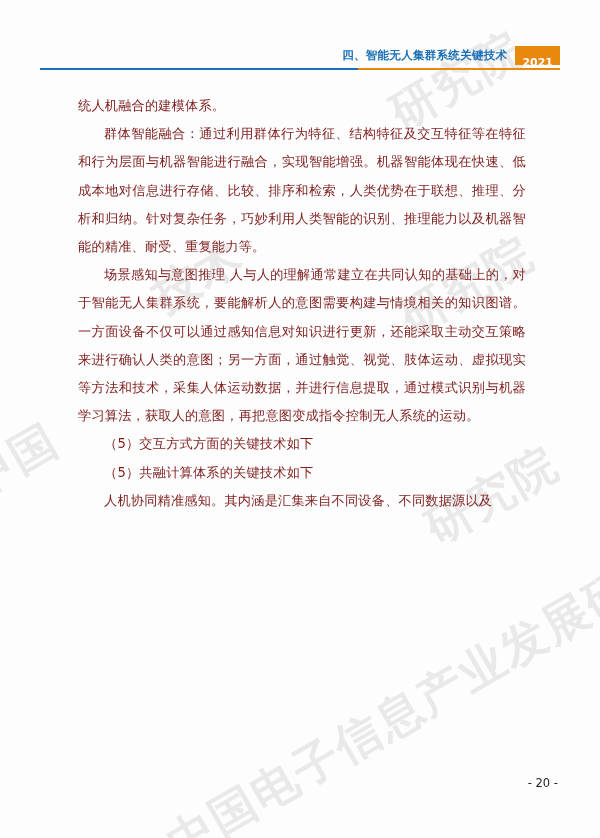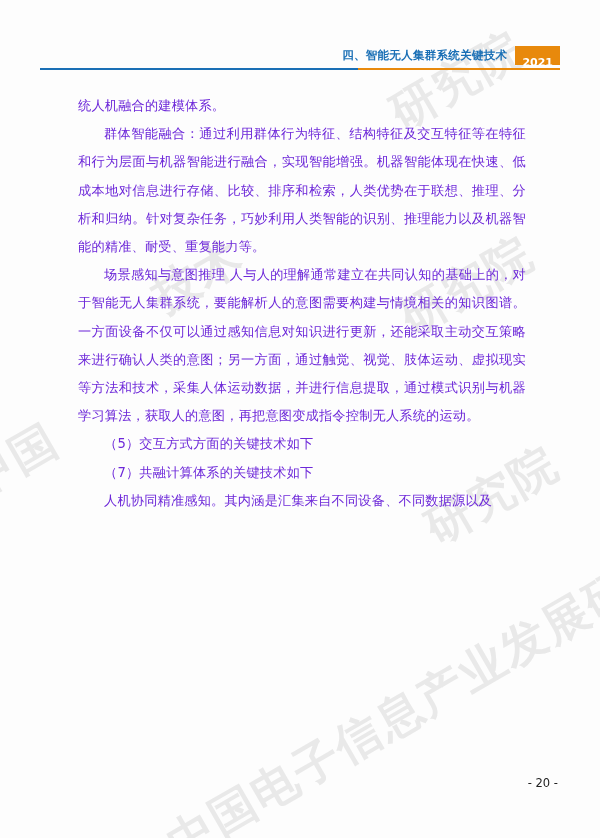--- a/index.html
+++ b/index.html
@@ -97,21 +97,21 @@
     position: absolute;
     top: 92px;
     left: 78px;
     width: 448px;
     z-index: 2;
   }
   p {
     margin: 0 0 0 0;
     font-size: 13.2px;
     line-height: 28.2px;
-    color: #6d28d9;
+    color: #7f1d1d;
     text-align: justify;
     text-justify: inter-ideograph;
     font-family: "DejaVu Sans", sans-serif;
     letter-spacing: 0.2px;
   }
   p.indent { text-indent: 26px; }
 
   
   .page-number {
     position: absolute;
@@ -142,19 +142,19 @@
     <div class="header-year">2021</div>
   </div>
   <div class="header-rule"></div>
   <div class="header-rule-inner"></div>
 
   <div class="content">
     <p>统人机融合的建模体系。</p>
     <p class="indent">群体智能融合：通过利用群体行为特征、结构特征及交互特征等在特征和行为层面与机器智能进行融合，实现智能增强。机器智能体现在快速、低成本地对信息进行存储、比较、排序和检索，人类优势在于联想、推理、分析和归纳。针对复杂任务，巧妙利用人类智能的识别、推理能力以及机器智能的精准、耐受、重复能力等。</p>
     <p class="indent">场景感知与意图推理 人与人的理解通常建立在共同认知的基础上的，对于智能无人集群系统，要能解析人的意图需要构建与情境相关的知识图谱。一方面设备不仅可以通过感知信息对知识进行更新，还能采取主动交互策略来进行确认人类的意图；另一方面，通过触觉、视觉、肢体运动、虚拟现实等方法和技术，采集人体运动数据，并进行信息提取，通过模式识别与机器学习算法，获取人的意图，再把意图变成指令控制无人系统的运动。</p>
     <p class="indent">（5）交互方式方面的关键技术如下</p>
-    <p class="indent">（7）共融计算体系的关键技术如下</p>
+    <p class="indent">（5）共融计算体系的关键技术如下</p>
     <p class="indent">人机协同精准感知。其内涵是汇集来自不同设备、不同数据源以及</p>
   </div>
 
   <div class="page-number">- 20 -</div>
 
 </div>
 
 </body></html>

